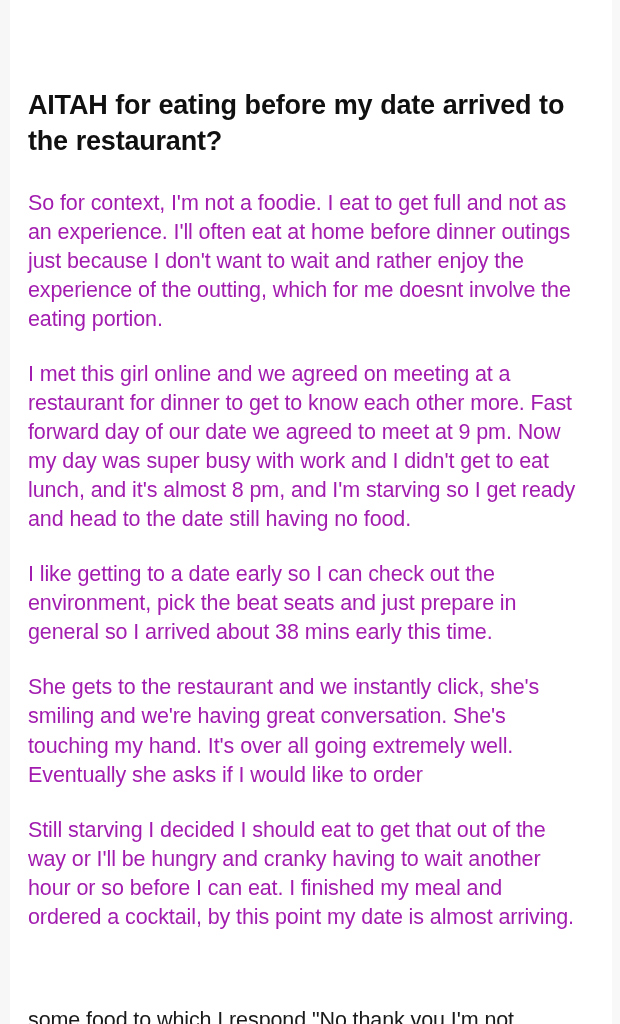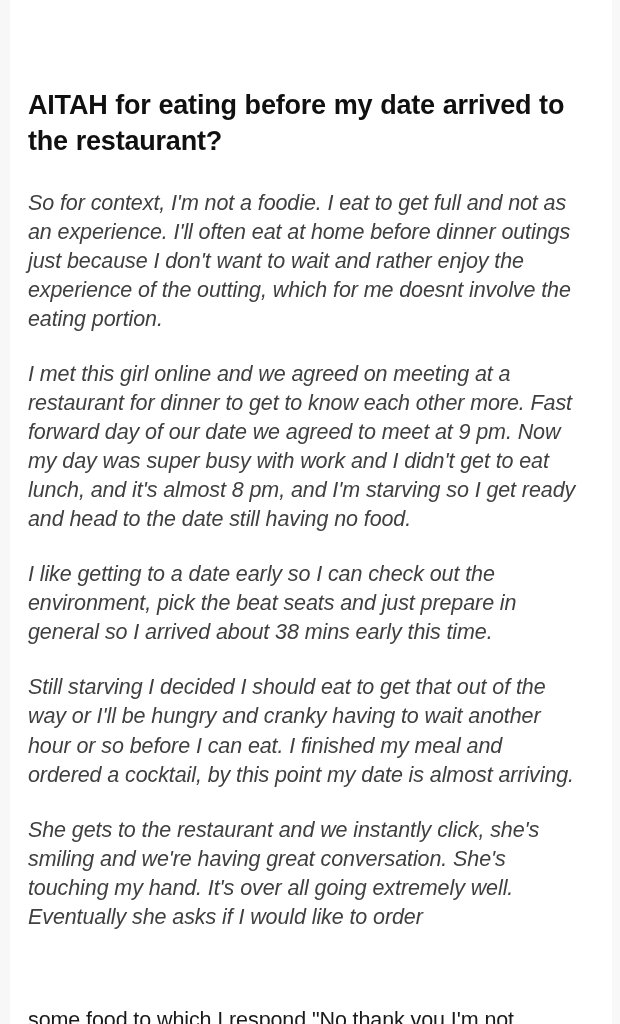--- a/index.html
+++ b/index.html
@@ -33,23 +33,22 @@
     font-weight: bold;
     letter-spacing: -0.2px;
     margin: 0 0 30px 0;
     color: #101010;
     word-spacing: 0.5px;
   }
   .post-body p {
     font-size: 21.5px;
     line-height: 1.35;
     margin: 0 12px 26px 0;
-    color: #404040;
+    color: #a21caf;
     letter-spacing: -0.1px;
-    font-style: italic;
   }
   .post-body p:last-child {
     margin-bottom: 0;
   }
   
   .cutoff {
     position: absolute;
     left: 28px;
     top: 1006px;
     width: 564px;
@@ -87,21 +86,21 @@
   <div class="edge-left"></div>
   <div class="edge-right"></div>
 
   <div class="content">
     <h1 class="post-title">AITAH for eating before my date arrived to the restaurant?</h1>
 
     <div class="post-body">
       <p>So for context, I'm not a foodie. I eat to get full and not as an experience. I'll often eat at home before dinner outings just because I don't want to wait and rather enjoy the experience of the outting, which for me doesnt involve the eating portion.</p>
       <p>I met this girl online and we agreed on meeting at a restaurant for dinner to get to know each other more. Fast forward day of our date we agreed to meet at 9 pm. Now my day was super busy with work and I didn't get to eat lunch, and it's almost 8 pm, and I'm starving so I get ready and head to the date still having no food.</p>
       <p>I like getting to a date early so I can check out the environment, pick the beat seats and just prepare in general so I arrived about 38 mins early this time.</p>
+      <p>She gets to the restaurant and we instantly click, she's smiling and we're having great conversation. She's touching my hand. It's over all going extremely well. Eventually she asks if I would like to order</p>
       <p>Still starving I decided I should eat to get that out of the way or I'll be hungry and cranky having to wait another hour or so before I can eat. I finished my meal and ordered a cocktail, by this point my date is almost arriving.</p>
-      <p>She gets to the restaurant and we instantly click, she's smiling and we're having great conversation. She's touching my hand. It's over all going extremely well. Eventually she asks if I would like to order</p>
     </div>
   </div>
 
   <div class="cutoff">
     <span>some food to which I respond "No thank you I'm not</span>
   </div>
 </div>
 
 </body></html>

